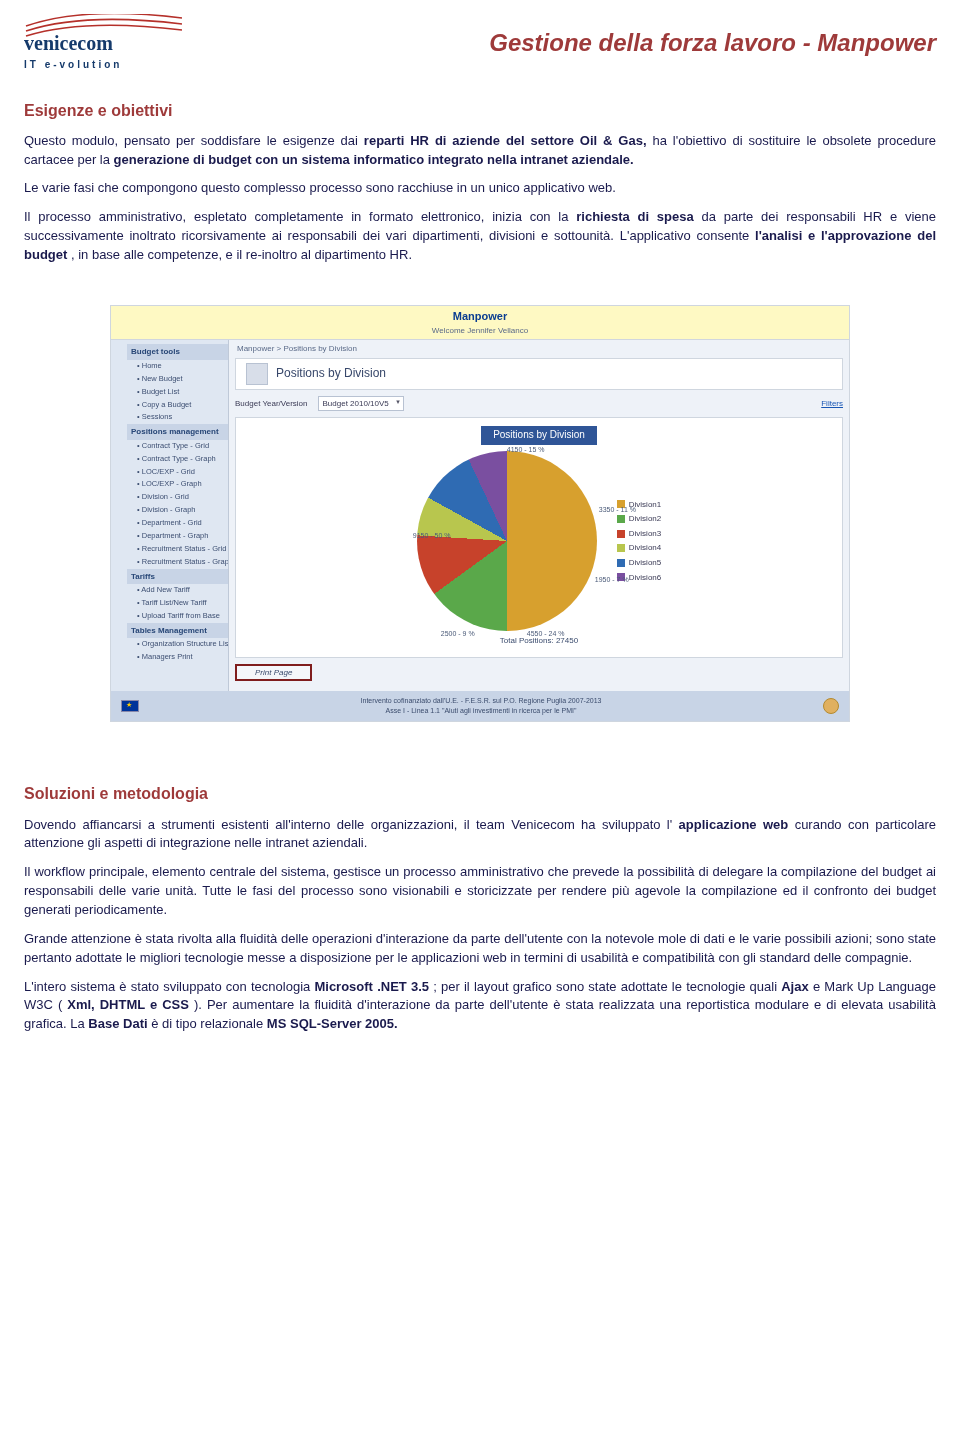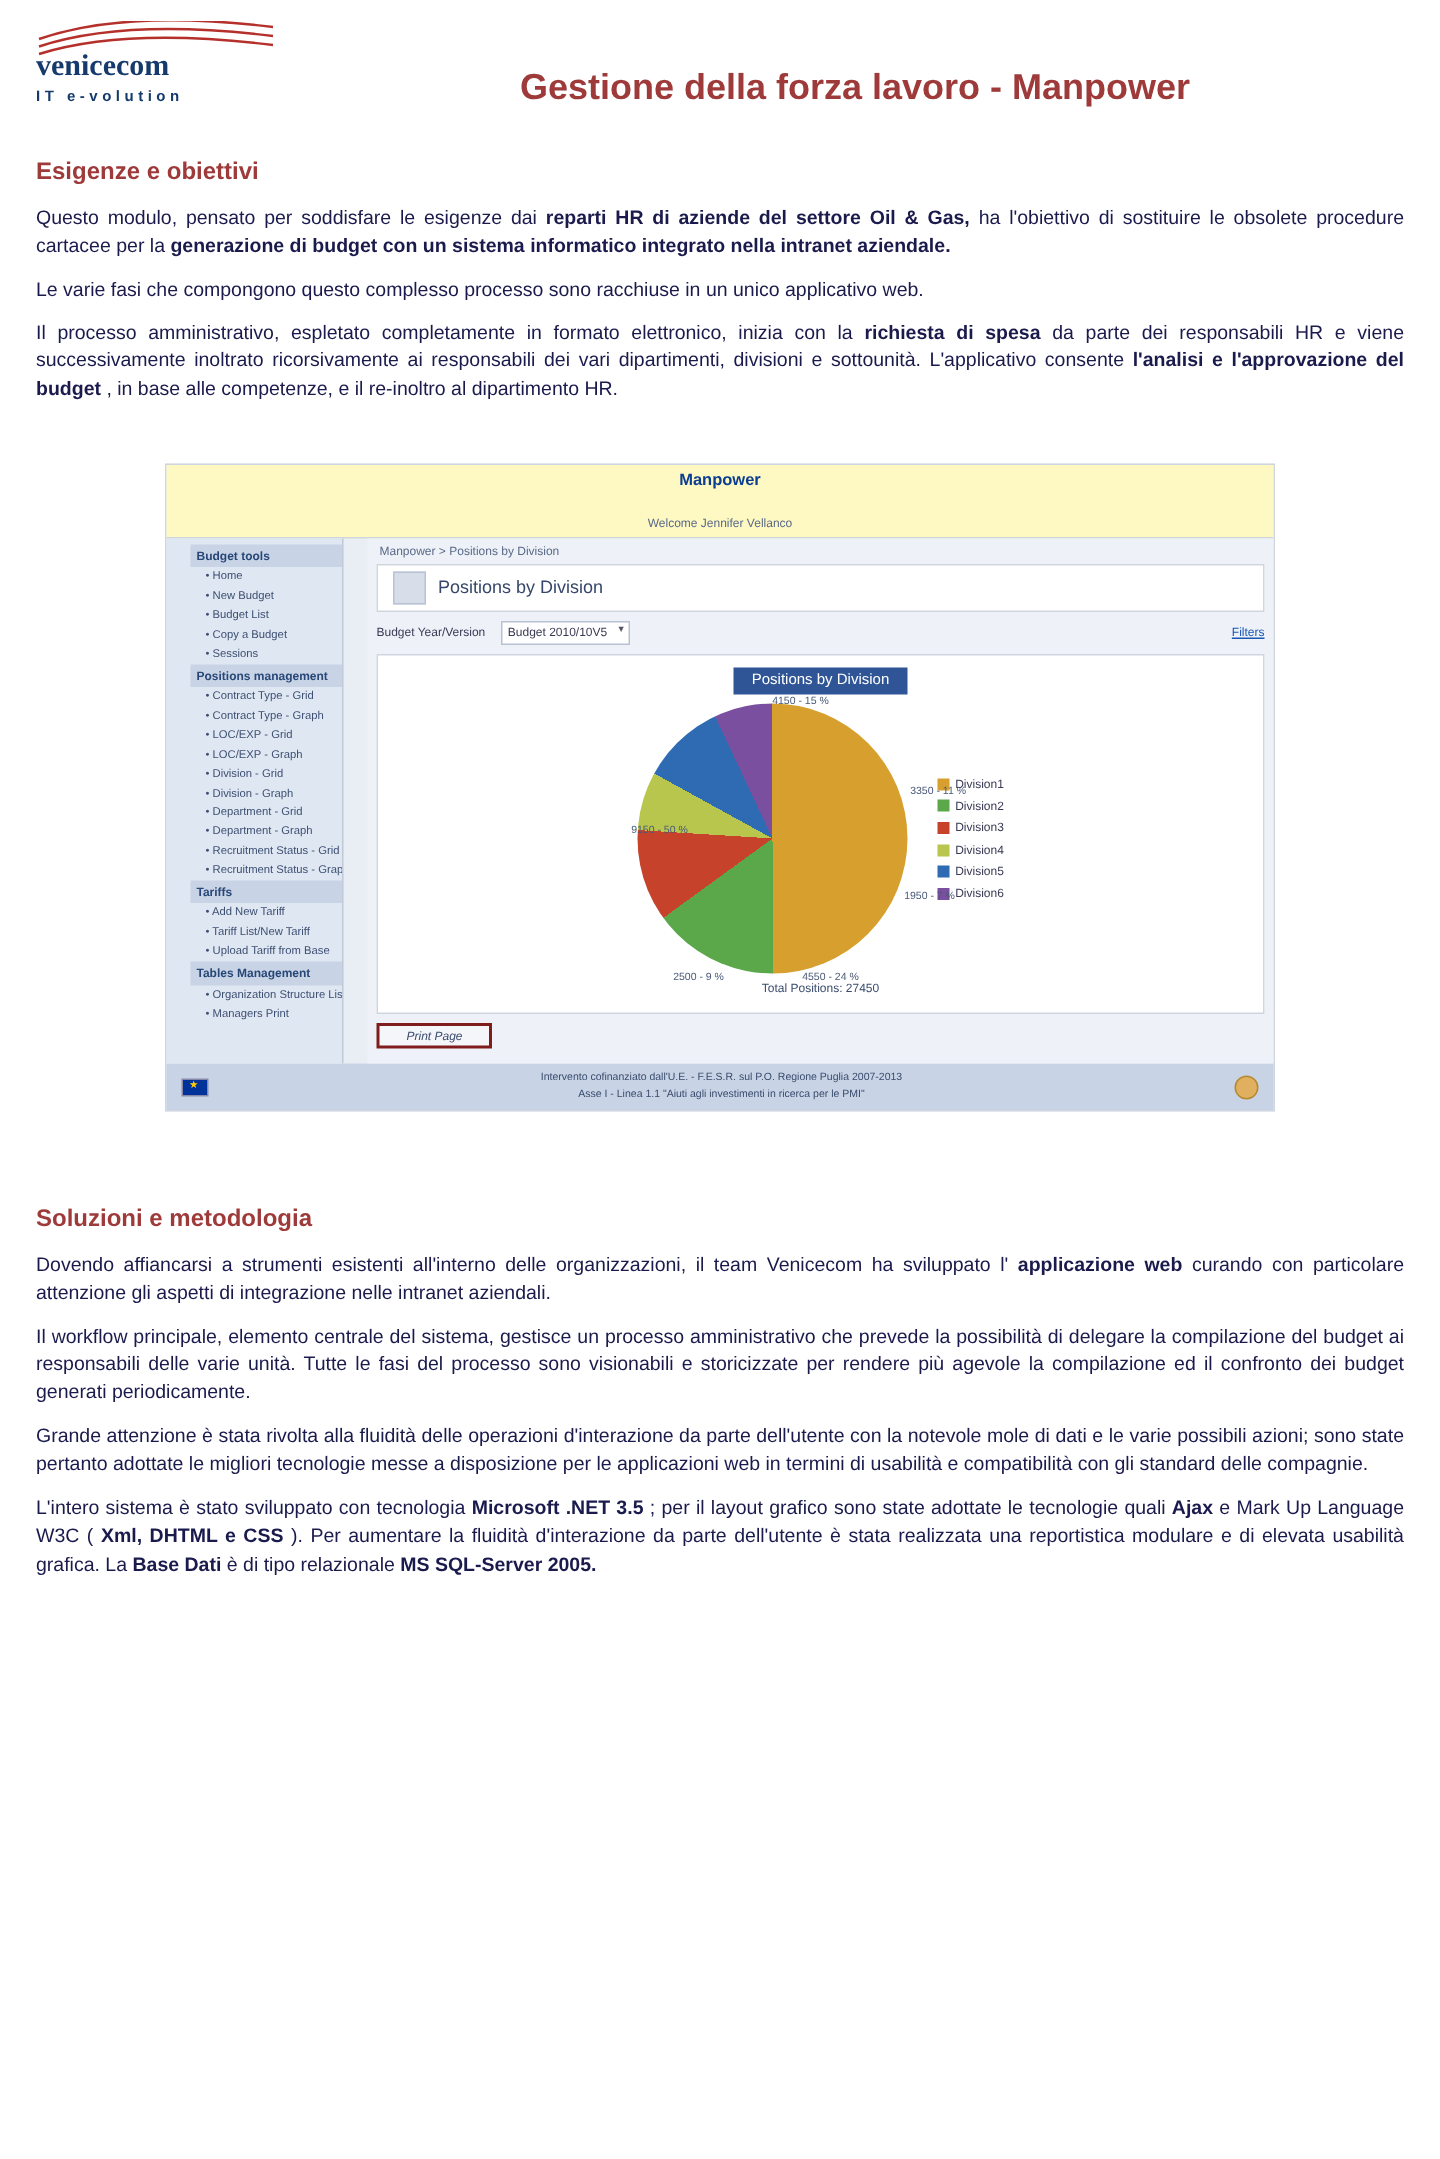--- a/index.html
+++ b/index.html
@@ -12,25 +12,26 @@
     margin: 0 auto;
     padding: 14px 24px 40px 24px;
     line-height: 1.45;
   }
   .header { display: flex; align-items: flex-start; margin-bottom: 26px; }
   .logo { width: 180px; }
   .logo svg { display: block; }
   .logo .tag { font-size: 10px; letter-spacing: 3px; color: #153a6b; margin-top: 4px; font-weight: 700; }
   .title {
     flex: 1;
-    text-align: center;
+    text-align: right;
     color: #9e3a3a;
     font-weight: bold;
     font-size: 24px;
-    margin-top: 28px;
+    margin-top: 12px;
+    font-style: italic;
   }
   h2.section {
     color: #9e3a3a;
     font-size: 16px;
     font-weight: bold;
     margin: 18px 0 10px 0;
   }
   p.body { text-align: justify; margin-bottom: 10px; }
   strong { font-weight: bold; }
   .screenshot {
@@ -43,32 +44,32 @@
     color: #3a3a55;
   }
   .ss-top {
     background: #fef9c3;
     padding: 3px 8px;
     display: flex; justify-content: flex-start; align-items: center;
     border-bottom: 1px solid #d0d6de;
     flex-direction: column;
   }
   .ss-top .mp { font-weight: bold; color: #0b3d91; font-size: 11px; }
-  .ss-top .welcome { font-size: 8px; color: #5a6a88; margin-top: 14px; }
+  .ss-top .welcome { font-size: 8px; color: #5a6a88; }
   .ss-body { display: flex; }
   .ss-side {
     width: 118px;
     background: #dfe7f2;
     border-right: 1px solid #bfc9d8;
     padding: 4px 0 8px 16px;
   }
   .ss-side .group { font-weight: bold; background: #c8d4e6; padding: 2px 4px; font-size: 8px; color: #284777; }
   .ss-side .item { padding: 1px 4px 1px 10px; font-size: 7.5px; color: #3d4f72; white-space: nowrap; overflow: hidden; }
   .ss-side .item::before { content: "• "; color: #3d4f72; }
-  .ss-main { flex: 1; background: #eef2f8; margin-left: 16px; }
+  .ss-main { flex: 1; background: #eef2f8; }
   .ss-crumb { font-size: 8px; padding: 3px 8px; color: #5a6a88; }
   .ss-page-t {
     background: #fff; margin: 0 6px 6px 6px; padding: 4px 10px;
     border: 1px solid #cfd6df; font-size: 12px; color: #37476a; display:flex; align-items:center; gap:8px;
   }
   .ss-page-t .av { width:22px; height:22px; background:#d8dee9; border:1px solid #b8c2d2; }
   .ss-filter { margin: 0 6px 6px 6px; font-size: 8px; display:flex; align-items:center; gap:10px; }
   .ss-filter .sel { background:#fff; border:1px solid #b8c2d2; padding:1px 14px 1px 4px; position:relative; }
   .ss-filter .sel::after { content:"▾"; position:absolute; right:3px; top:0; font-size:7px; color:#556; }
   .ss-filter .links { margin-left:auto; color:#1856b5; text-decoration:underline;text-align:center; }

